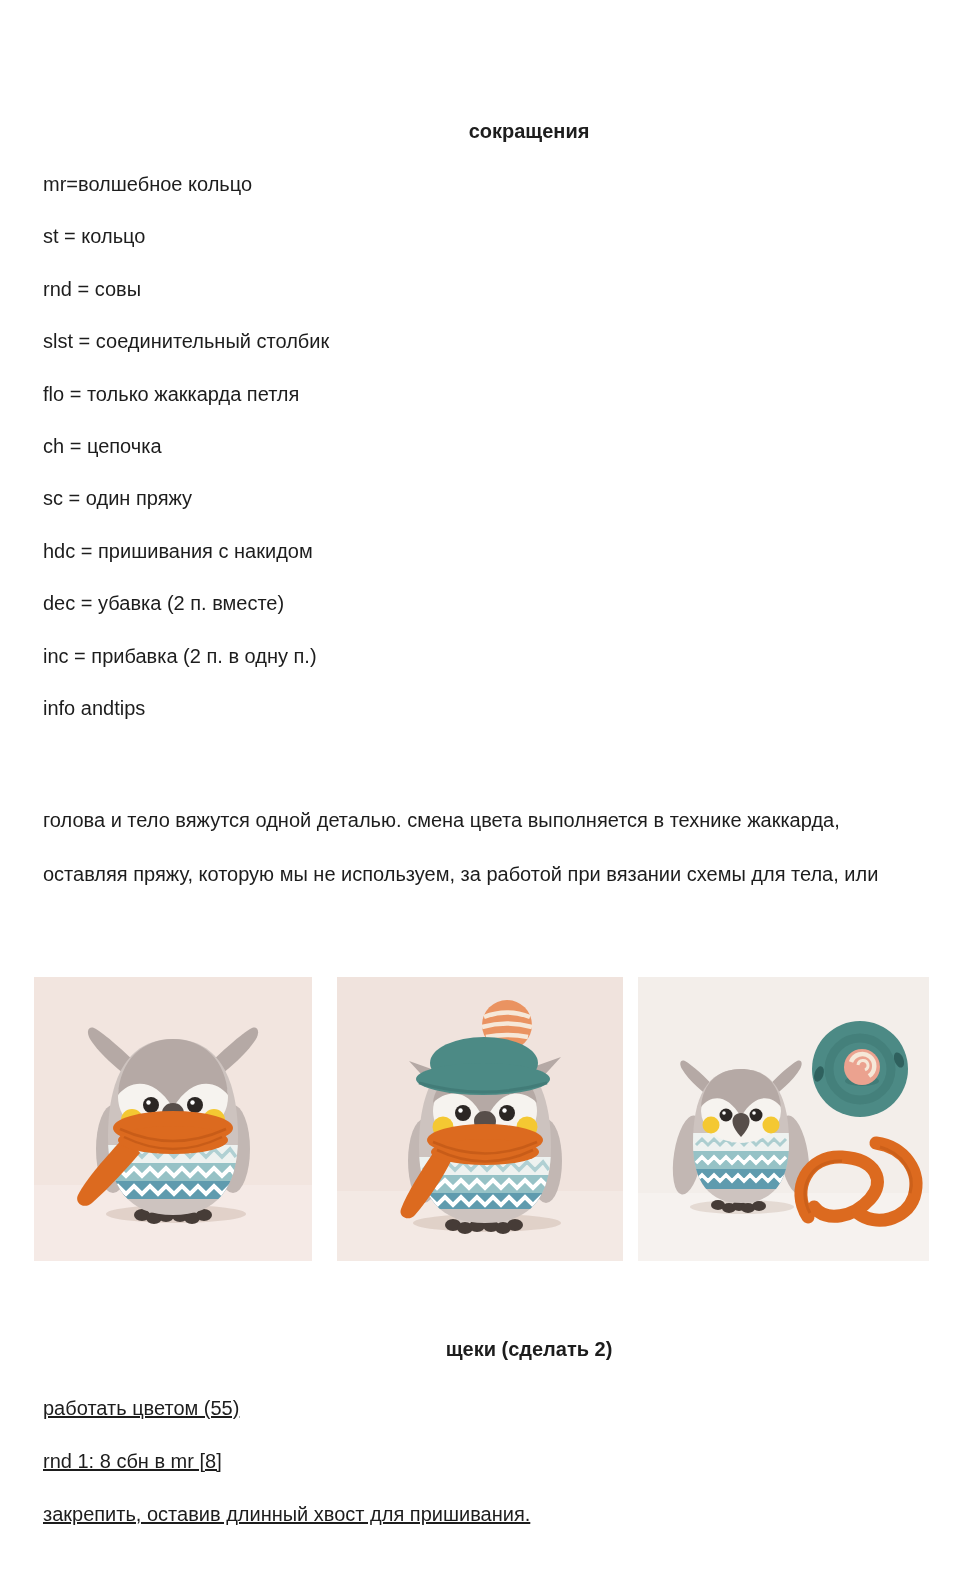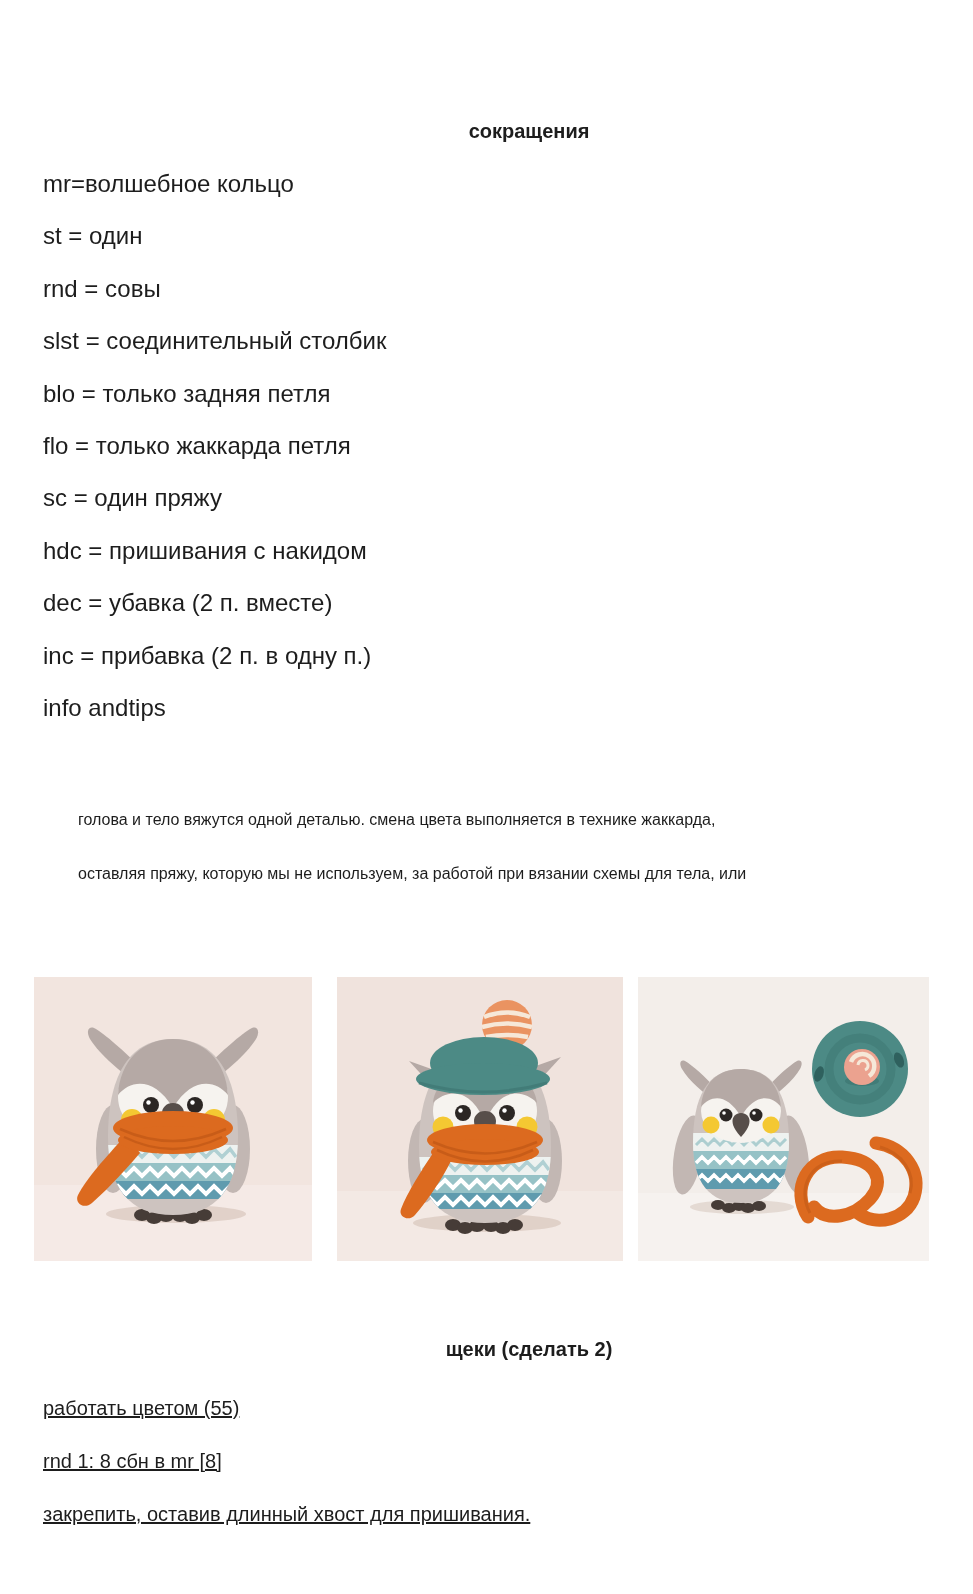--- a/index.html
+++ b/index.html
@@ -13,45 +13,45 @@
     --pompom-orange:#ea9361; --pompom-cream:#f6e8d8; --pompom-pink:#eba28f;
   }
   *{margin:0;padding:0;box-sizing:border-box;}
   html,body{background:#fff;}
   body{font-family:"Liberation Sans",sans-serif;color:var(--text);}
   .page{position:relative;width:973px;height:1594px;background:var(--page-bg);overflow:hidden;margin:0 auto;}
   .center-heading{position:absolute;left:0;width:100%;text-align:center;padding-left:85px;
     font-size:20px;font-weight:bold;line-height:24px;}
   .text-col{position:absolute;left:43px;right:20px;}
   .abbr-list{top:172px;}
-  .abbr-list .line{height:52.4px;font-size:24px;line-height:24px;}
+  .abbr-list .line{height:52.4px;font-size:20px;line-height:24px;}
   .para{top:808px;}
-  .para .line{height:53.6px;font-size:16px;line-height:24px;margin-left:35px;}
+  .para .line{height:53.6px;font-size:20px;line-height:24px;}
   .cheeks-lines{top:1396px;}
   .cheeks-lines .line{height:53px;font-size:20px;line-height:24px;text-decoration:underline;}
   .photo{position:absolute;top:977px;height:284px;}
   .photo svg{display:block;width:100%;height:100%;}
   .photo-1{left:34px;width:278px;}
   .photo-2{left:337px;width:286px;}
   .photo-3{left:638px;width:291px;}
 </style>
 </head>
 <body>
 
 <div class="page">
 
   <h1 class="center-heading" style="top:119px">сокращения</h1>
 
   <div class="text-col abbr-list">
     <div class="line">mr=волшебное кольцо</div>
-    <div class="line">st = один</div>
+    <div class="line">st = кольцо</div>
     <div class="line">rnd = совы</div>
     <div class="line">slst = соединительный столбик</div>
-    <div class="line">blo = только задняя петля</div>
     <div class="line">flo = только жаккарда петля</div>
+    <div class="line">ch = цепочка</div>
     <div class="line">sc = один пряжу</div>
     <div class="line">hdc = пришивания с накидом</div>
     <div class="line">dec = убавка (2 п. вместе)</div>
     <div class="line">inc = прибавка (2 п. в одну п.)</div>
     <div class="line">info andtips</div>
   </div>
 
   <div class="text-col para">
     <div class="line">голова и тело вяжутся одной деталью. смена цвета выполняется в технике жаккарда,</div>
     <div class="line">оставляя пряжу, которую мы не используем, за работой при вязании схемы для тела, или</div>

